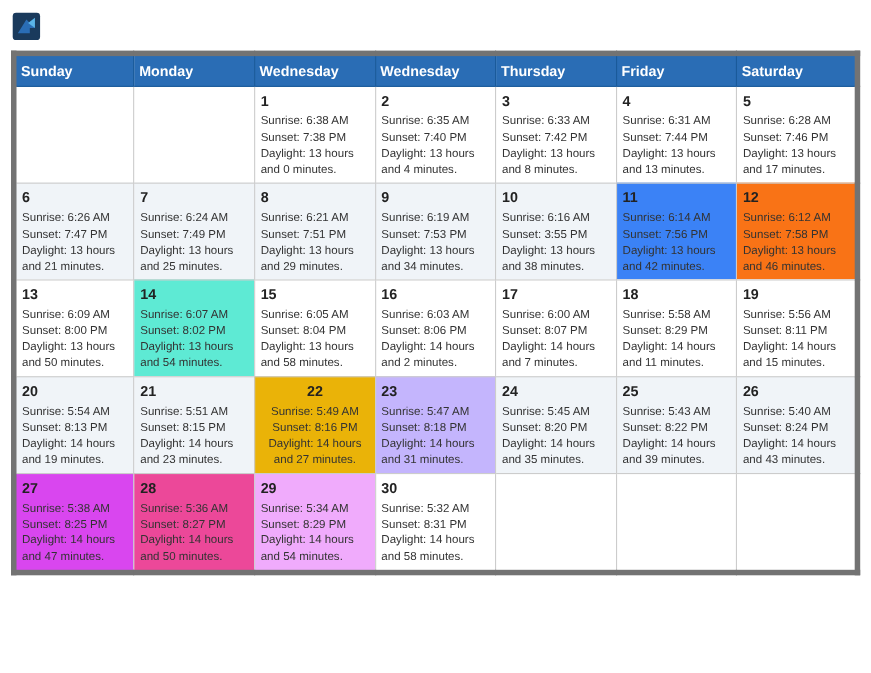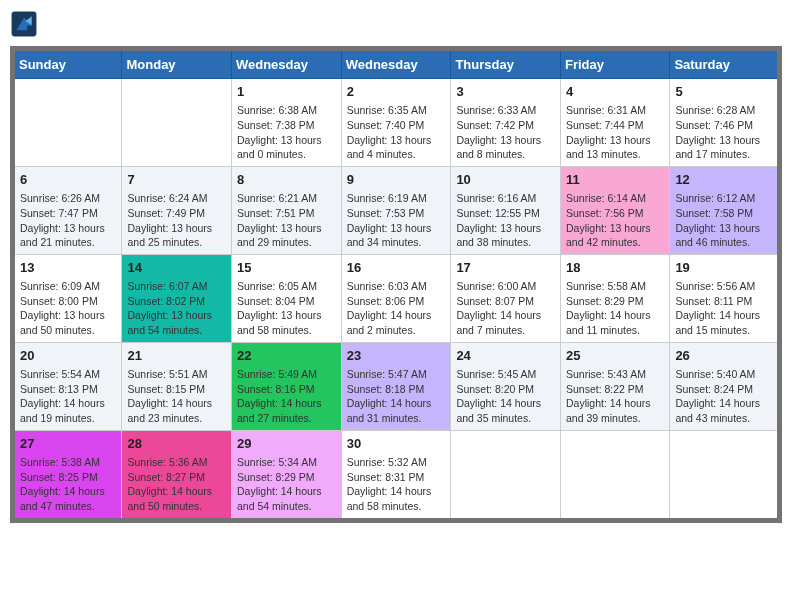--- a/index.html
+++ b/index.html
@@ -171,44 +171,44 @@
         </td>
         <td style="background: rgb(240, 244, 248);">
           <span class="day-num">9</span>
           <div class="day-info">Sunrise: 6:19 AM</div>
           <div class="day-info">Sunset: 7:53 PM</div>
           <div class="day-info">Daylight: 13 hours and 34 minutes.</div>
         </td>
         <td style="background: rgb(240, 244, 248);">
           <span class="day-num">10</span>
           <div class="day-info">Sunrise: 6:16 AM</div>
-          <div class="day-info">Sunset: 12:55 PM</div>
+          <div class="day-info">Sunset: 3:55 PM</div>
           <div class="day-info">Daylight: 13 hours and 38 minutes.</div>
         </td>
-        <td style="background: #f9a8d4;">
+        <td style="background: #3b82f6;">
           <span class="day-num">11</span>
           <div class="day-info">Sunrise: 6:14 AM</div>
           <div class="day-info">Sunset: 7:56 PM</div>
           <div class="day-info">Daylight: 13 hours and 42 minutes.</div>
         </td>
-        <td style="background: #c4b5fd; margin-left: 44px;">
+        <td style="background: #f97316; margin-left: 44px;">
           <span class="day-num">12</span>
           <div class="day-info">Sunrise: 6:12 AM</div>
           <div class="day-info">Sunset: 7:58 PM</div>
           <div class="day-info">Daylight: 13 hours and 46 minutes.</div>
         </td>
       </tr>
       <tr>
         <td style="background: rgb(255, 255, 255);">
           <span class="day-num">13</span>
           <div class="day-info">Sunrise: 6:09 AM</div>
           <div class="day-info">Sunset: 8:00 PM</div>
           <div class="day-info">Daylight: 13 hours and 50 minutes.</div>
         </td>
-        <td style="background: #14b8a6;">
+        <td style="background: #5eead4;">
           <span class="day-num">14</span>
           <div class="day-info">Sunrise: 6:07 AM</div>
           <div class="day-info">Sunset: 8:02 PM</div>
           <div class="day-info">Daylight: 13 hours and 54 minutes.</div>
         </td>
         <td style="background: rgb(255, 255, 255);">
           <span class="day-num">15</span>
           <div class="day-info">Sunrise: 6:05 AM</div>
           <div class="day-info">Sunset: 8:04 PM</div>
           <div class="day-info">Daylight: 13 hours and 58 minutes.</div>
@@ -244,21 +244,21 @@
           <div class="day-info">Sunrise: 5:54 AM</div>
           <div class="day-info">Sunset: 8:13 PM</div>
           <div class="day-info">Daylight: 14 hours and 19 minutes.</div>
         </td>
         <td style="background: rgb(240, 244, 248);">
           <span class="day-num">21</span>
           <div class="day-info">Sunrise: 5:51 AM</div>
           <div class="day-info">Sunset: 8:15 PM</div>
           <div class="day-info">Daylight: 14 hours and 23 minutes.</div>
         </td>
-        <td style="background: #22c55e;">
+        <td style="background: #eab308; text-align: center;">
           <span class="day-num">22</span>
           <div class="day-info">Sunrise: 5:49 AM</div>
           <div class="day-info">Sunset: 8:16 PM</div>
           <div class="day-info">Daylight: 14 hours and 27 minutes.</div>
         </td>
         <td style="background: #c4b5fd;">
           <span class="day-num">23</span>
           <div class="day-info">Sunrise: 5:47 AM</div>
           <div class="day-info">Sunset: 8:18 PM</div>
           <div class="day-info">Daylight: 14 hours and 31 minutes.</div>

